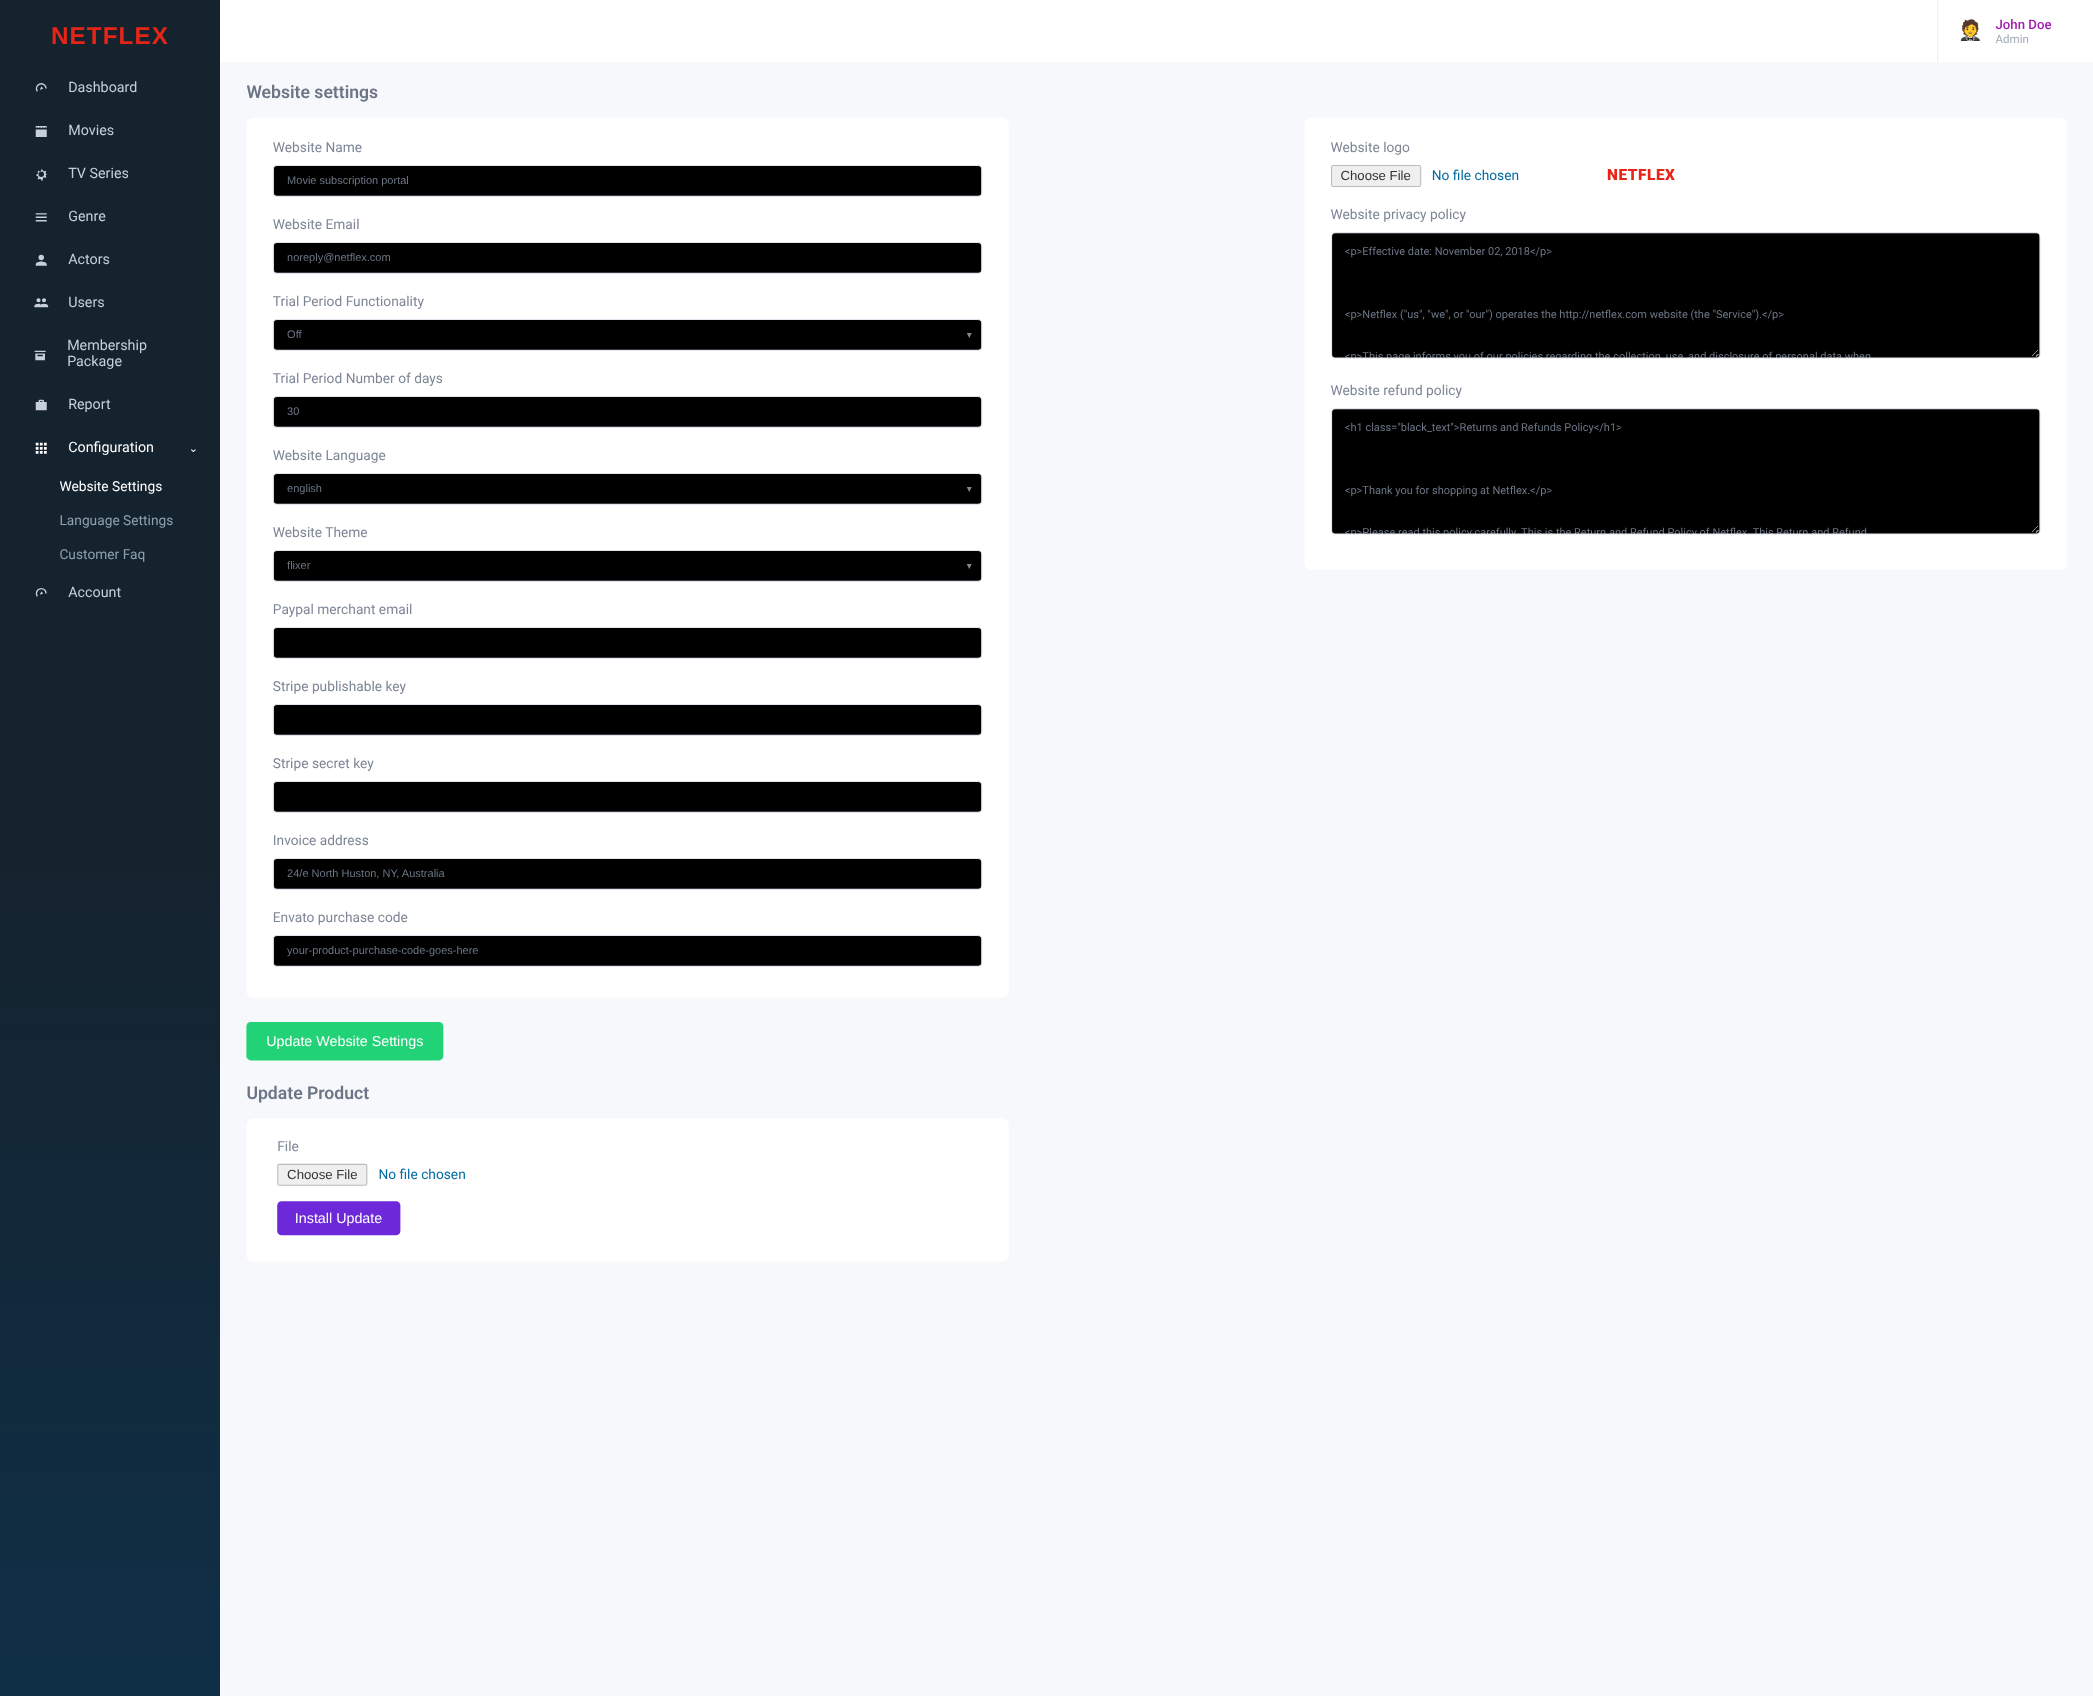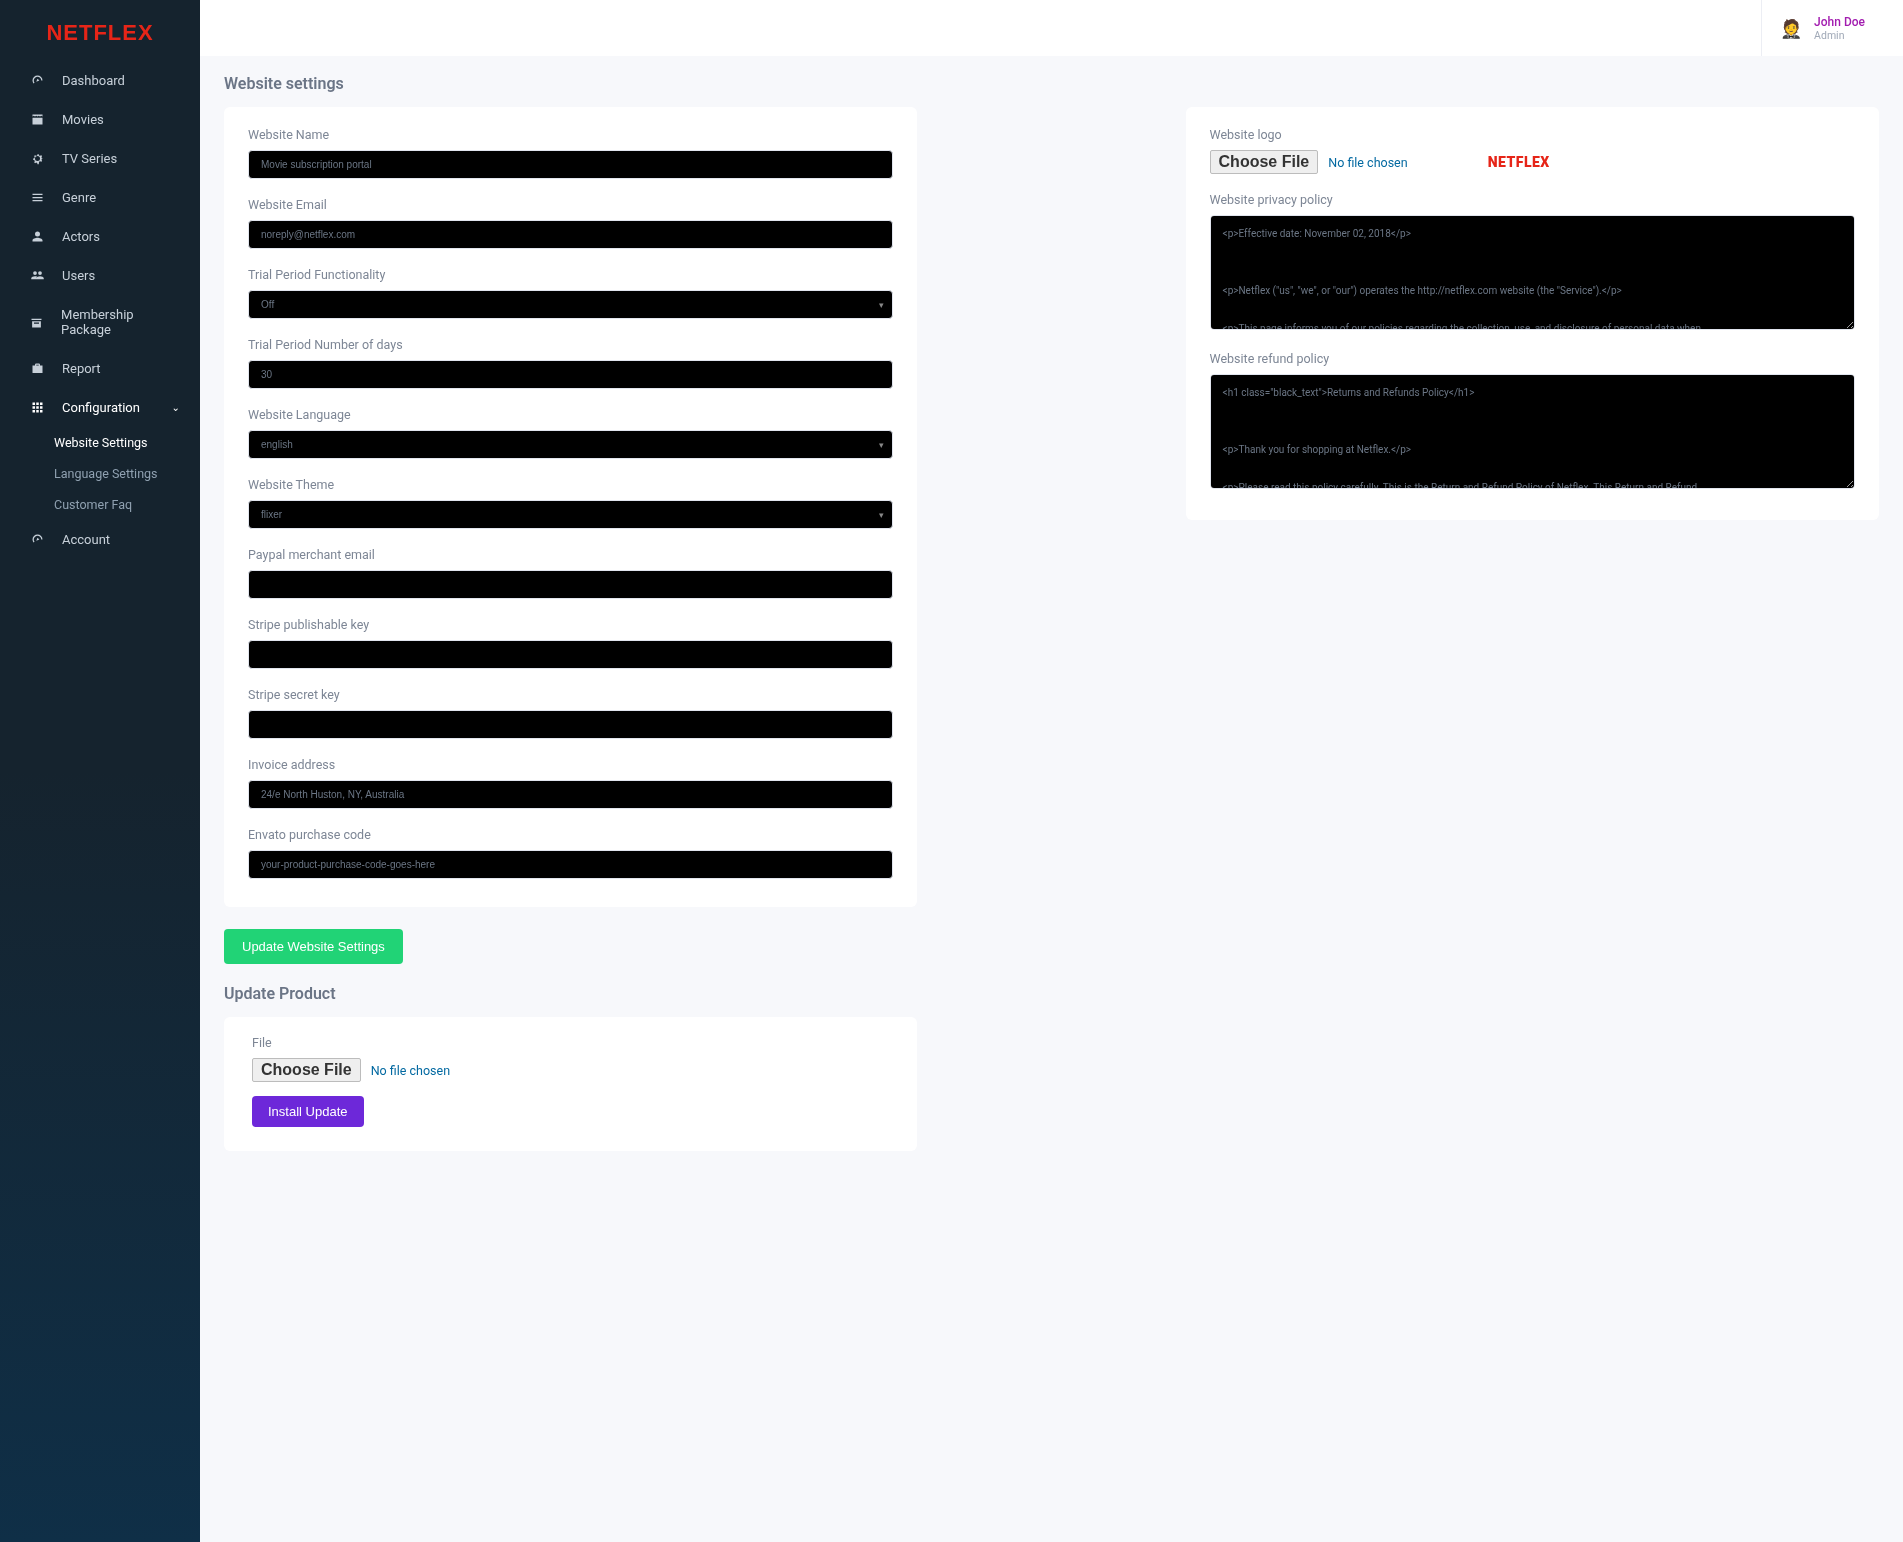--- a/index.html
+++ b/index.html
@@ -25,21 +25,21 @@
 .col-a { flex: 0 0 41.9%; }
 .col-b { flex: 0 0 41.9%; margin-left: auto; }
 .form-group { margin-bottom: 18px; }
 .form-label { display: block; font-size: 12.5px; color: #7d8695; margin-bottom: 8px; }
 .form-control { width: 100%; border: 1px solid #e1e5ee; border-radius: 4px; padding: 8px 12px; font-size: 10px; color: #6b7685; background: #000000; }
 select.form-control { appearance: none; background-image: none; position: relative; }
 .select-wrap { position: relative; }
 .select-wrap::after { content: "▾"; position: absolute; right: 10px; top: 50%; transform: translateY(-50%); font-size: 9px; color: #888; pointer-events: none; }
 textarea.form-control { resize: vertical; height: 115px; font-family: inherit; line-height: 1.9; overflow-y: scroll; }
 .file-row { display: flex; align-items: center; gap: 10px; }
-.file-btn { background: #efefef; border: 1px solid #bcbcbc; border-radius: 2px; padding: 2px 8px; font-size: 16px; cursor: pointer; color:#333;font-weight:bold; }
+.file-btn { background: #efefef; border: 1px solid #bcbcbc; border-radius: 2px; padding: 2px 8px; font-size: 12px; cursor: pointer; color:#333; }
 .file-status { font-size: 12.5px; color: #0369a1; }
 .logo-preview { color: #e62518; font-weight: 900; font-size: 14px; letter-spacing: .5px; margin-left: 70px; }
 .btn-update { background: #21d376; color: #fff; border: none; border-radius: 4px; padding: 10px 18px; font-size: 13px; cursor: pointer; margin: 22px 0 12px 0; font-weight:500; }
 .btn-install { background: #6d28d9; color: #fff; border: none; border-radius: 4px; padding: 8px 16px; font-size: 13px; cursor: pointer; margin-top: 14px; }
 .section-title-2 { font-size: 16px; color: #6b7586; font-weight: 600; margin: 8px 0 14px 0; }
 .update-card { background: #fff; border-radius: 6px; padding: 18px 28px 24px 28px; }
 svg { fill: currentColor; }
 </style>
 </head>
 <body>

